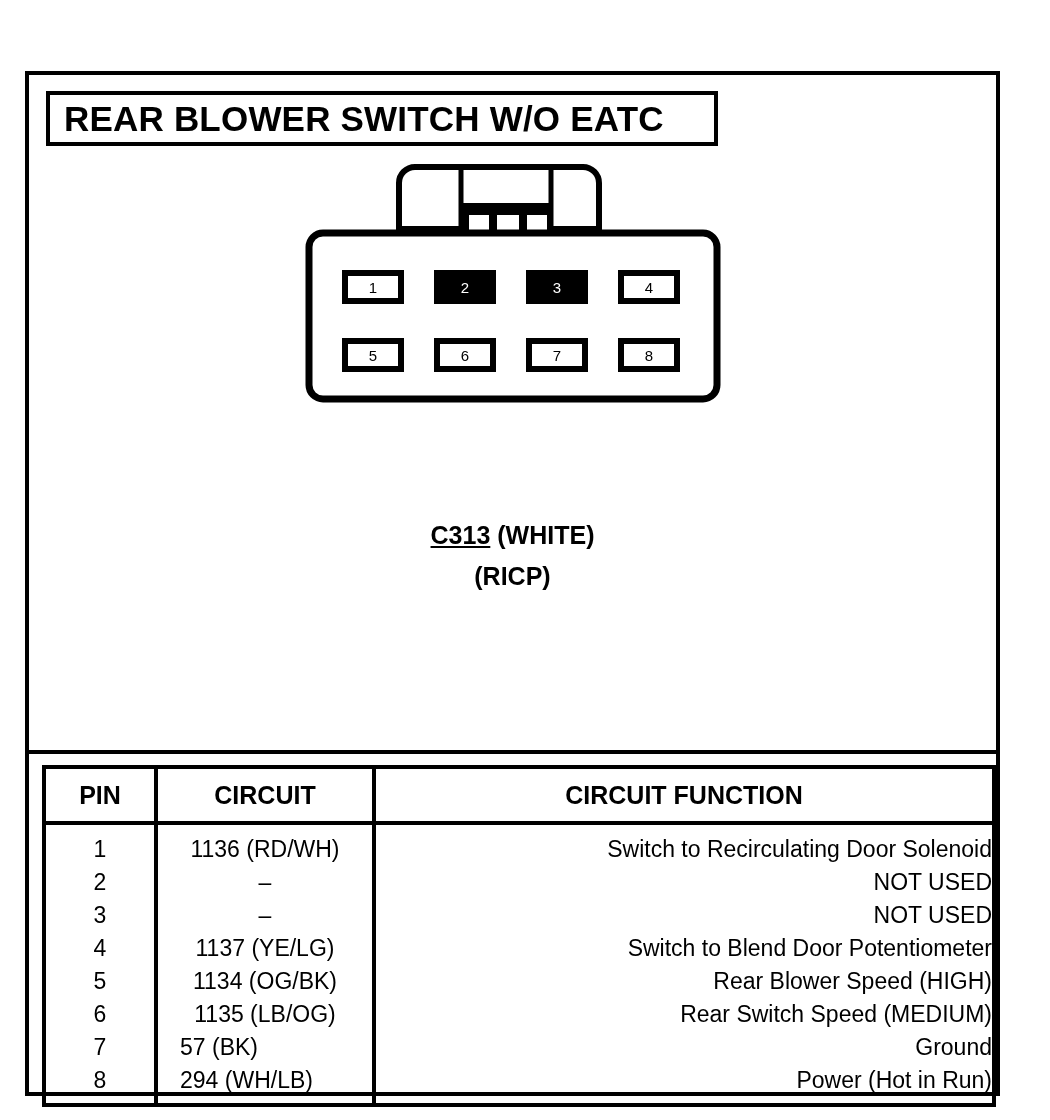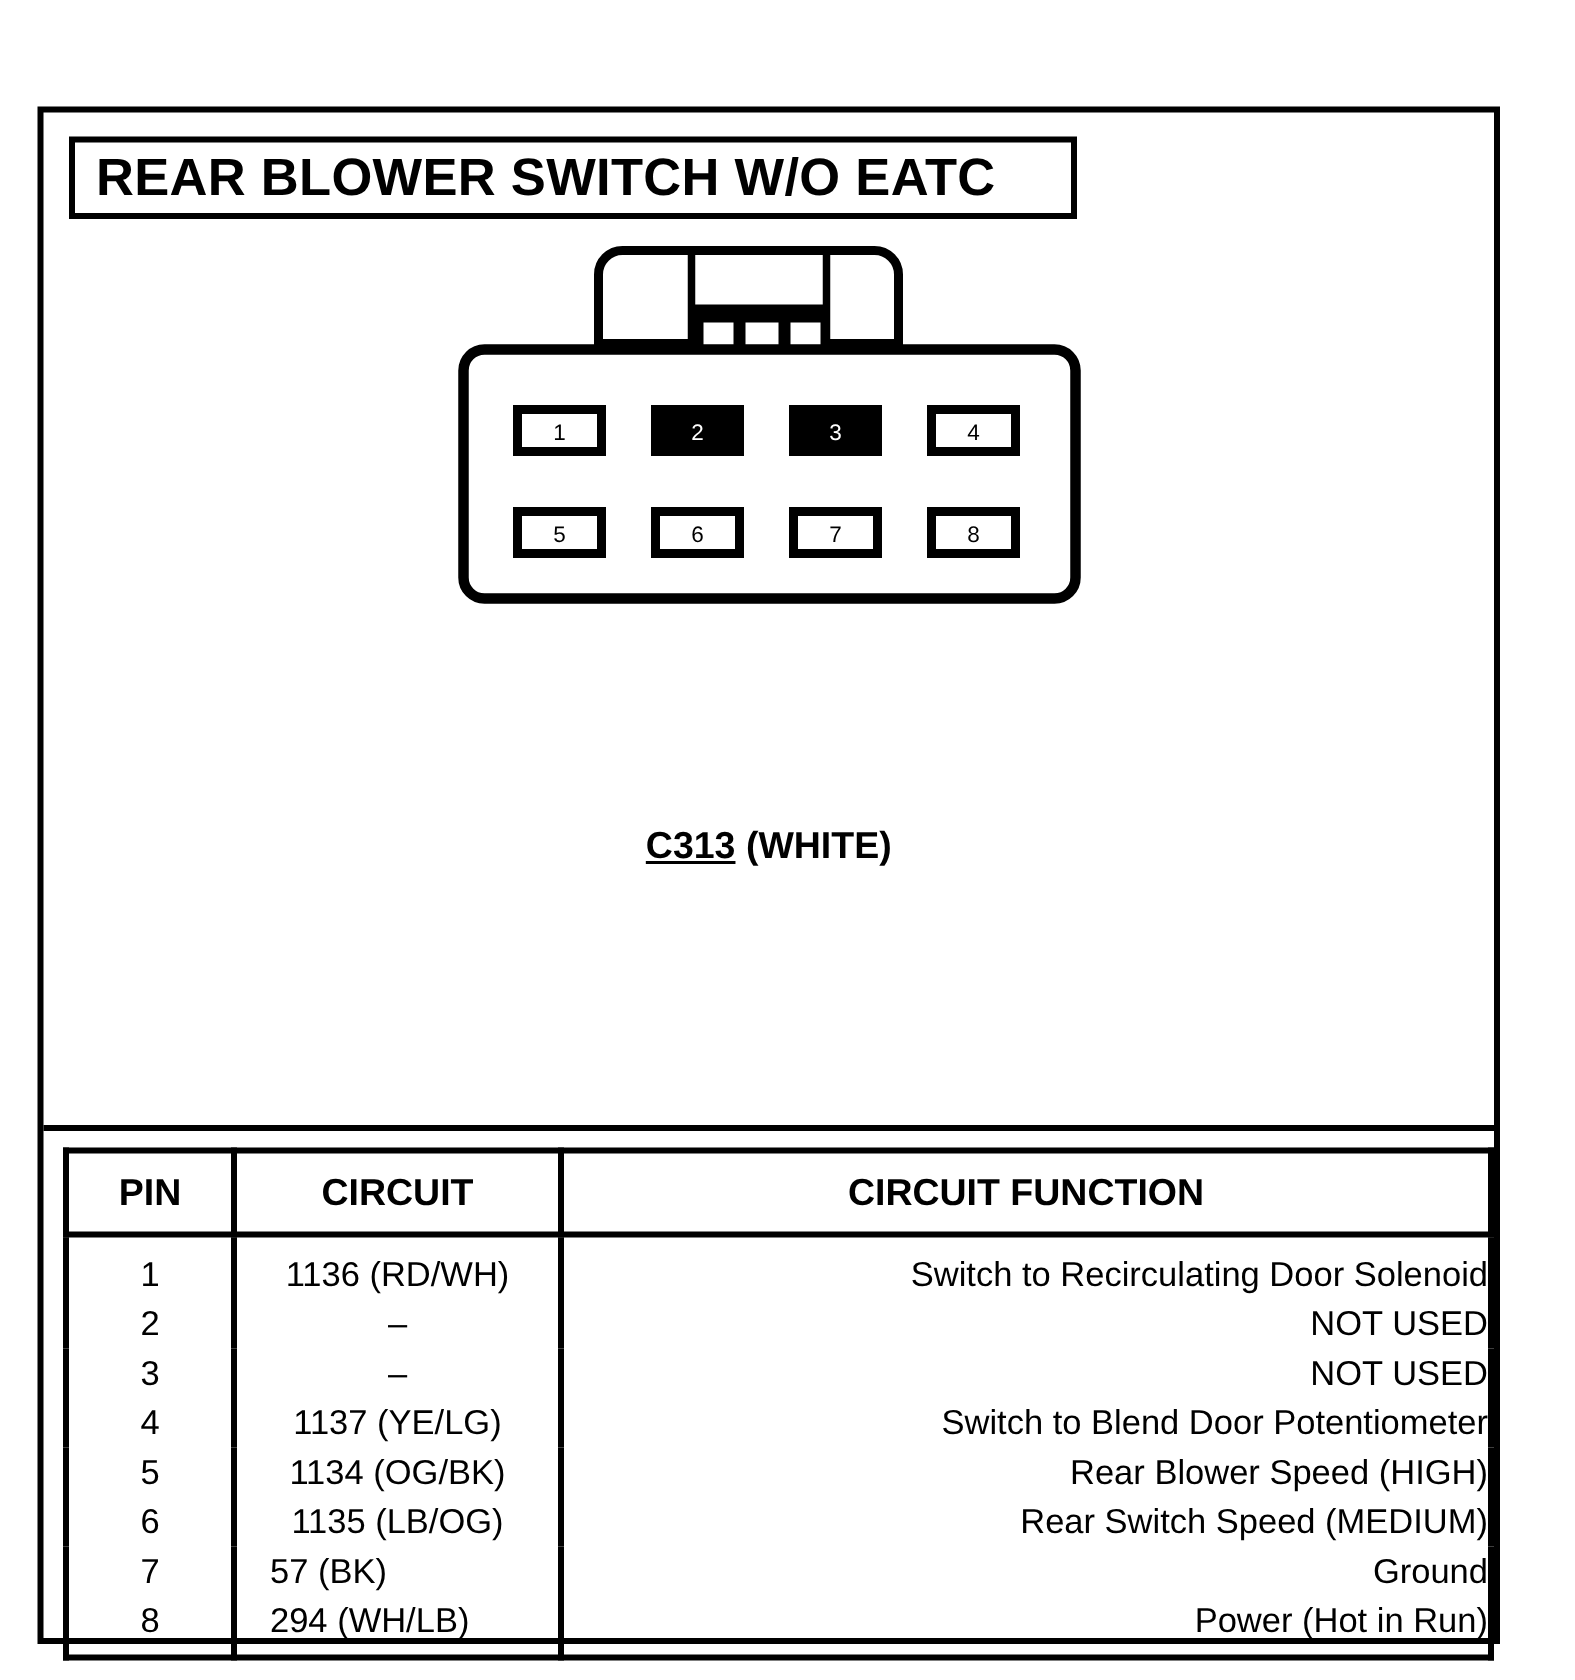--- a/index.html
+++ b/index.html
@@ -72,21 +72,21 @@
     font-family: "Liberation Sans", sans-serif;
     font-size: 15px;
     font-weight: normal;
     text-anchor: middle;
   }
 
   
   #caption {
     position: absolute;
     left: 0;
-    top: 469px;
+    top: 440px;
     width: 967px;
     text-align: center;
   }
   .caption-line {
     font-size: 25px;
     font-weight: bold;
     line-height: 41px;
     white-space: nowrap;
   }
   #caption-code { text-decoration: underline; }
@@ -195,20 +195,21 @@
 
       <rect x="318" y="186" width="56" height="28" fill="#ffffff" stroke="#000000" stroke-width="6"></rect>
       <text class="pin-label-light" x="346" y="206">8</text>
     </svg>
   </div>
 
   <div id="caption">
     <div class="caption-line">
       <span id="caption-code">C313</span><span> (WHITE)</span>
     </div>
+    <div class="caption-line">(RICP)</div>
   </div>
 
   <div id="table-divider"></div>
 
   <div id="pin-table-wrap">
     <table class="pin-table">
       <colgroup>
         <col class="col-pin">
         <col class="col-circuit">
         <col class="col-func">

